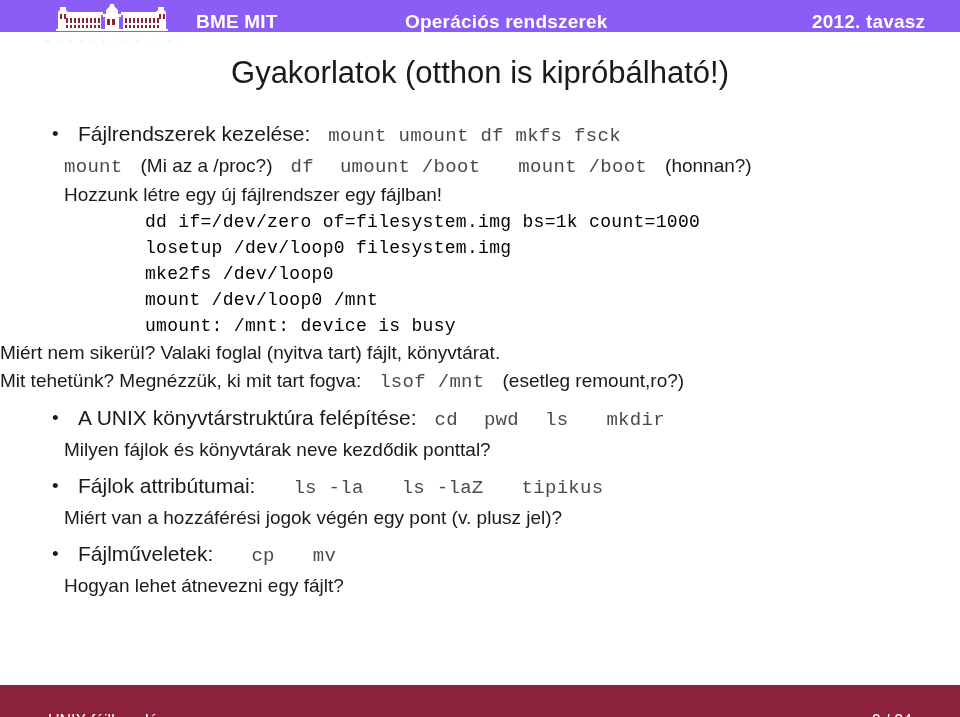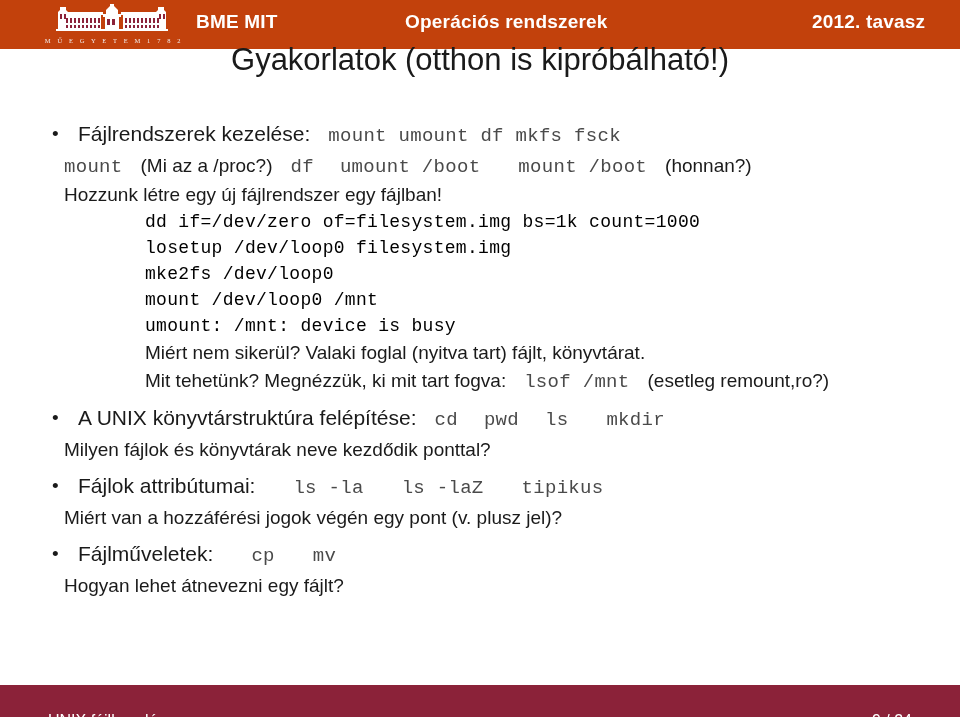--- a/index.html
+++ b/index.html
@@ -13,22 +13,22 @@
     font-family: "Liberation Sans", sans-serif;
     overflow: hidden;
     position: relative;
   }
 
   
   .header-bar {
     position: absolute;
     left: 0; top: 0;
     width: 960px;
-    height: 49px;
-    background: #c2410c;
+    height: 32px;
+    background: #8b5cf6;
     display: flex;
     align-items: center;
   }
   .logo-wrap {
     position: absolute;
     left: 40px;
     top: 3px;
     width: 148px;
     height: 40px;
   }
@@ -73,21 +73,21 @@
     font-size: 16px;
     white-space: nowrap;
     margin-top: 21px;
   }
   .ftr-left  { left: 48px; top: 6px; }
   .ftr-right { right: 48px; top: 6px; }
 
   
   .slide-title {
     position: absolute;
-    left: 0; top: 42px;
+    left: 0; top: 55px;
     width: 960px;
     text-align: center;
     font-size: 31px;
     color: #1a1a1a;
     white-space: nowrap;
   }
 
   .content {
     position: absolute;
     left: 0; top: 118px;
@@ -113,21 +113,20 @@
     font-size: 19px;
     line-height: 31px;
   }
   
   .row-sub {
     padding-left: 64px;
     font-size: 19px;
     line-height: 28px;
   }
   .row-sub-2 {
-    padding-left: 145px;
     font-size: 19px;
     line-height: 28px;
   }
   
   .row-code {
     padding-left: 145px;
     line-height: 25px;
   }
 
   .mono {

